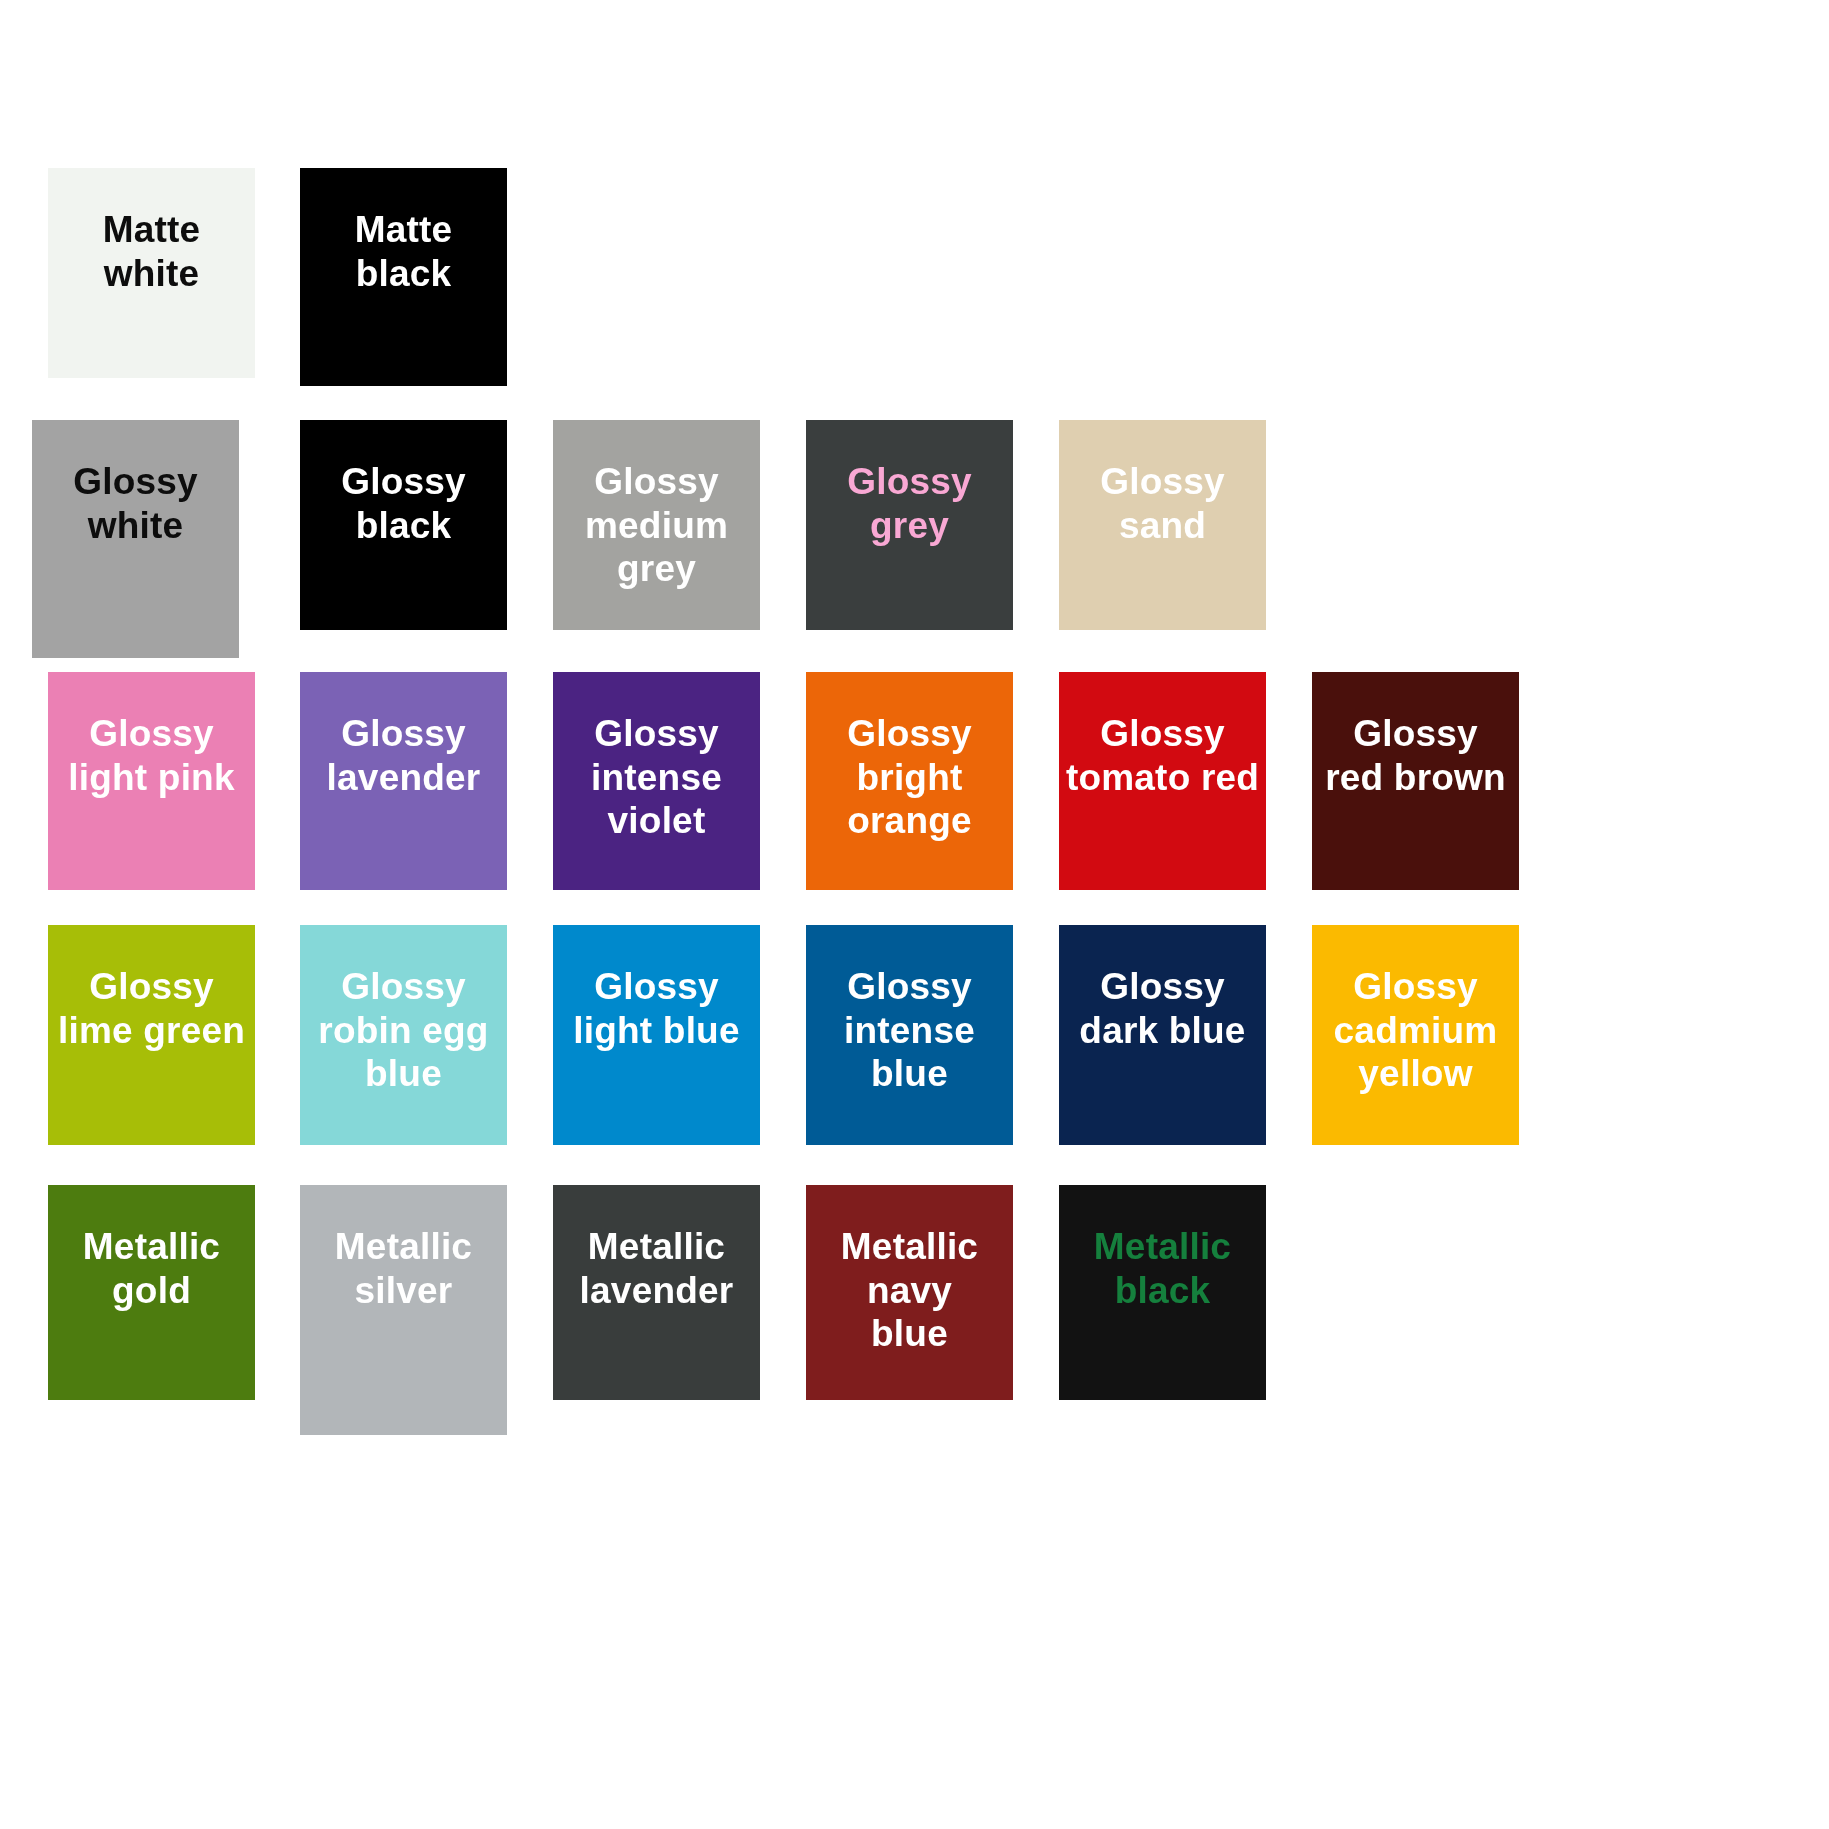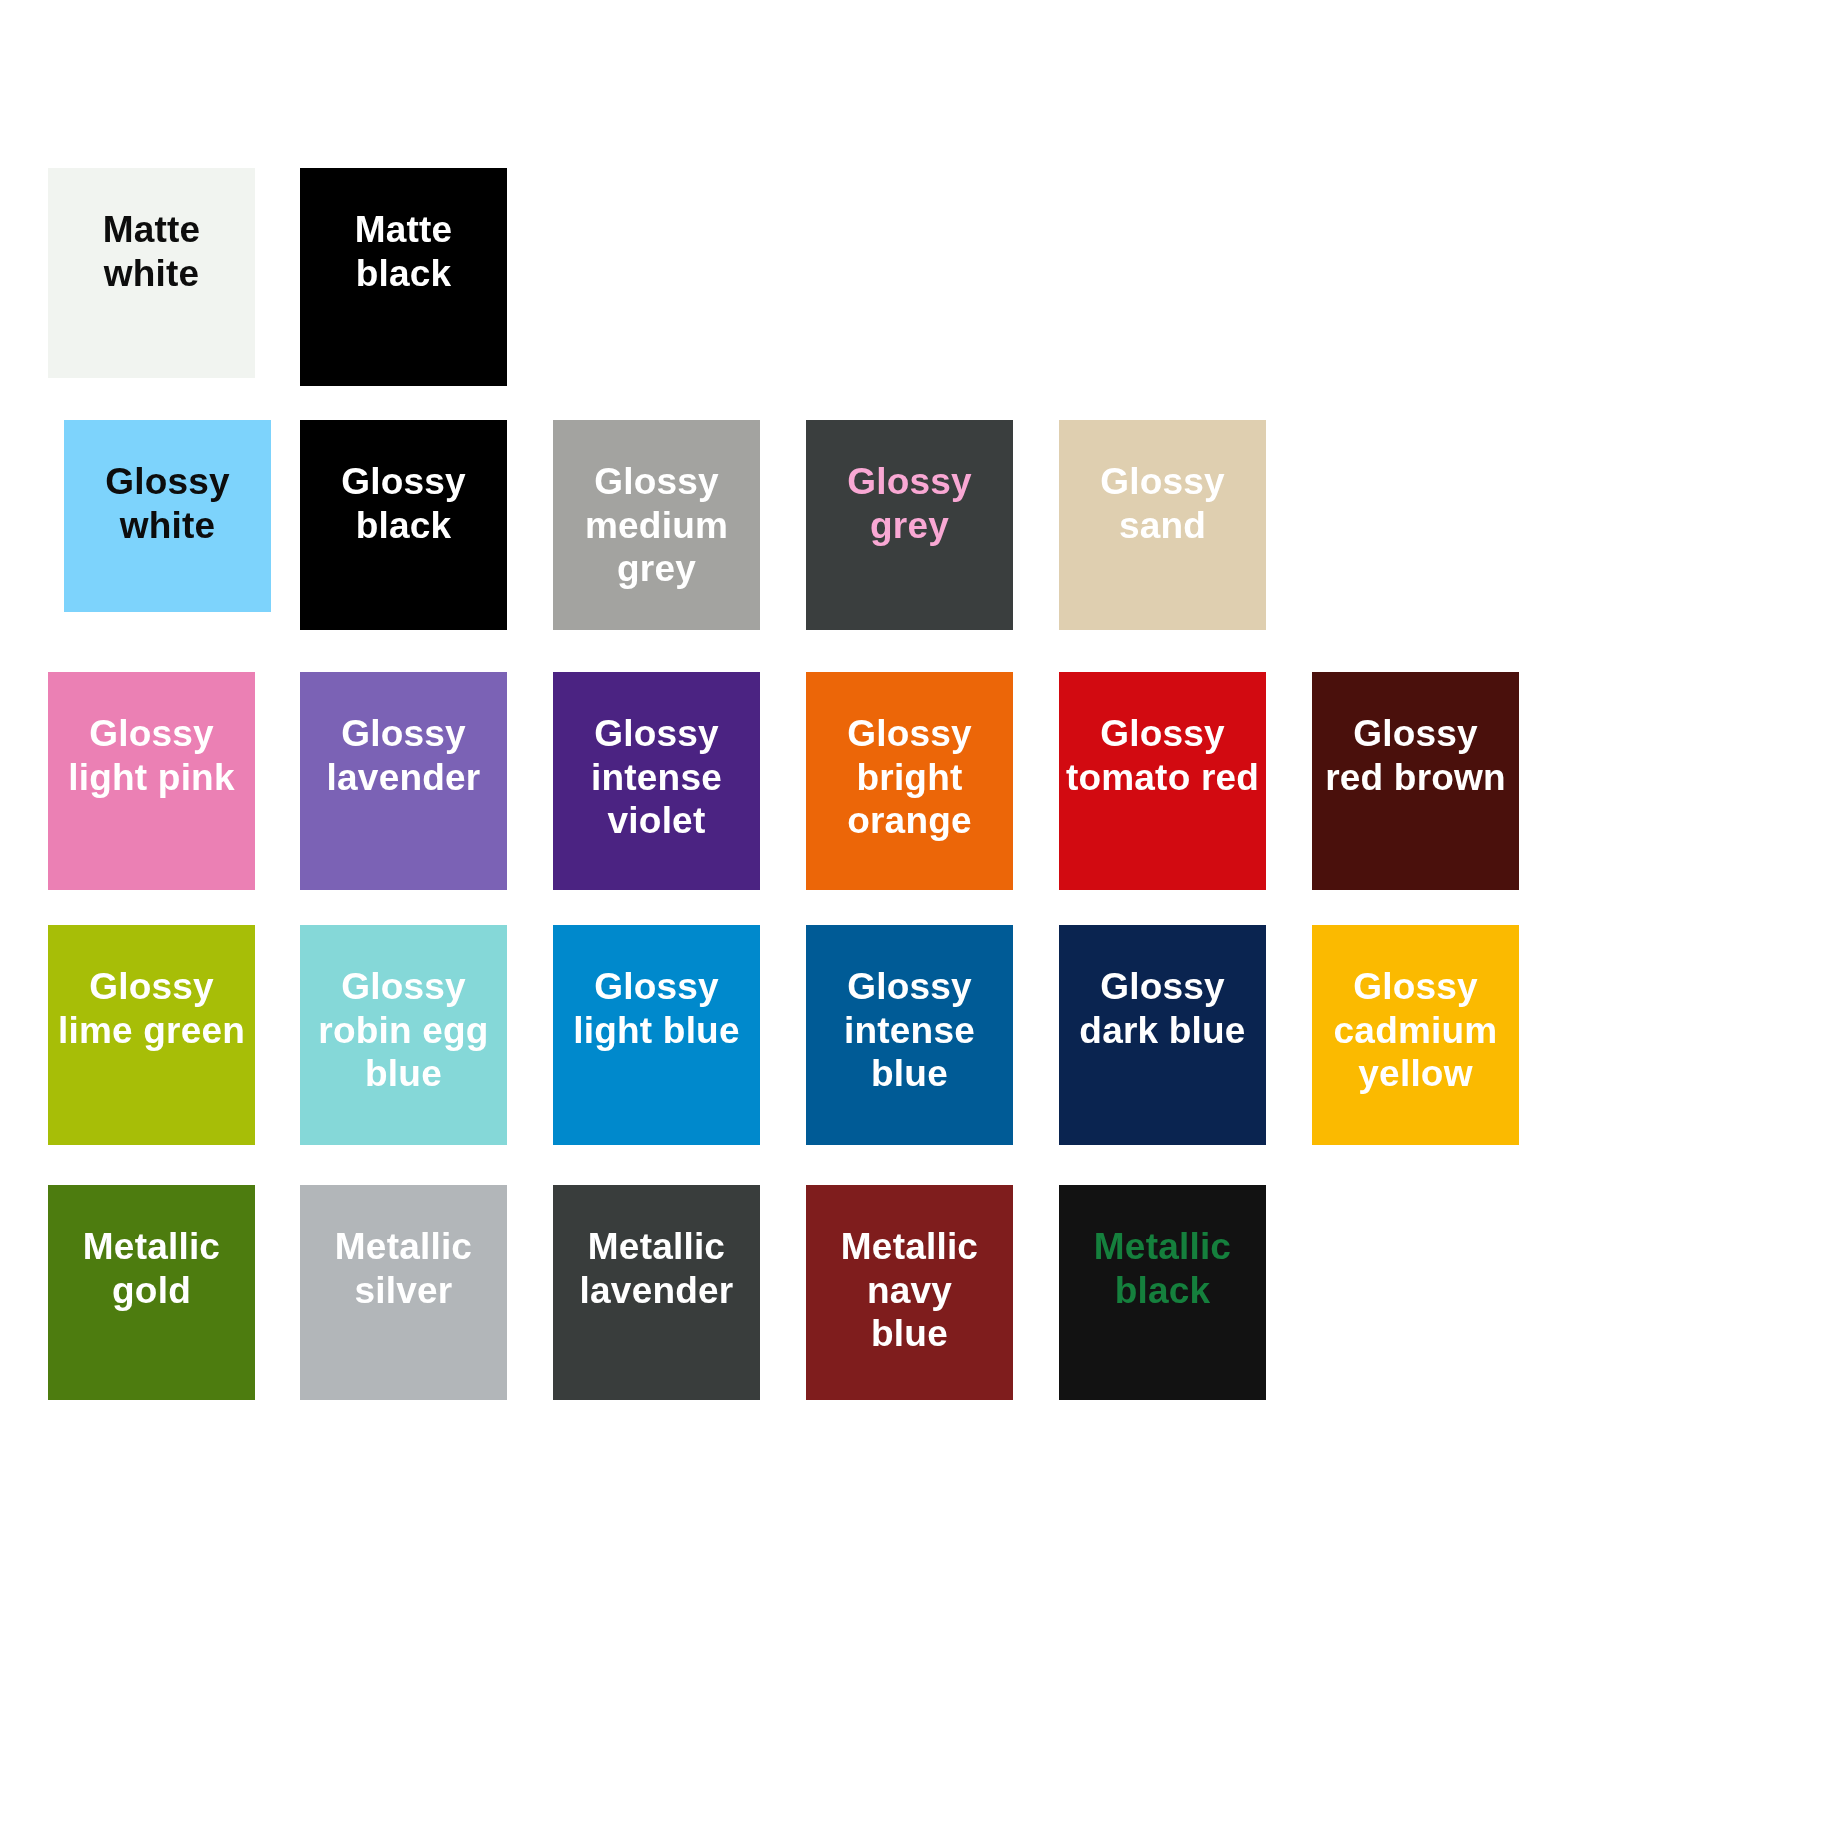--- a/index.html
+++ b/index.html
@@ -61,21 +61,21 @@
 <div id="palette" style="background: rgb(255, 255, 255);">
     <div class="swatch-row" style="top: 168px; height: 210px;">
       <div class="swatch" style="left: 48px; width: 207px; height: 210px; background-color: rgb(241, 244, 240);">
         <span class="swatch-label label-dark" style="color: rgb(13, 13, 13);">Matte white</span>
       </div>
       <div class="swatch" style="left: 300px; width: 207px; height: 218px; background-color: rgb(0, 0, 0);">
         <span class="swatch-label label-light" style="color: rgb(255, 255, 255);">Matte black</span>
       </div>
     </div>
     <div class="swatch-row" style="top: 420px; height: 210px;">
-      <div class="swatch" style="left: 64px; width: 207px; height: 192px; background-color: #7dd3fc;">
+      <div class="swatch" style="left: 32px; width: 207px; height: 238px; background-color: #a3a3a3;">
         <span class="swatch-label label-dark" style="color: rgb(13, 13, 13);">Glossy white</span>
       </div>
       <div class="swatch" style="left: 300px; width: 207px; height: 210px; background-color: rgb(0, 0, 0);">
         <span class="swatch-label label-light" style="color: rgb(255, 255, 255);">Glossy black</span>
       </div>
       <div class="swatch" style="left: 553px; width: 207px; height: 210px; background-color: rgb(163, 163, 160);">
         <span class="swatch-label label-light" style="color: rgb(255, 255, 255);">Glossy
 medium grey</span>
       </div>
       <div class="swatch" style="left: 806px; width: 207px; height: 210px; background-color: rgb(58, 62, 62);">
@@ -134,21 +134,21 @@
       </div>
       <div class="swatch" style="left: 1312px; width: 207px; height: 220px; background-color: rgb(251, 186, 0);">
         <span class="swatch-label label-light" style="color: rgb(255, 255, 255);">Glossy
 cadmium yellow</span>
       </div>
     </div>
     <div class="swatch-row" style="top: 1185px; height: 215px;">
       <div class="swatch" style="left: 48px; width: 207px; height: 215px; background-color: #4d7c0f;">
         <span class="swatch-label label-light" style="color: rgb(255, 255, 255);">Metallic gold</span>
       </div>
-      <div class="swatch" style="left: 300px; width: 207px; height: 215px; background-color: rgb(178, 182, 185);">
+      <div class="swatch" style="left: 300px; width: 207px; height: 250px; background-color: rgb(178, 182, 185);">
         <span class="swatch-label label-light" style="color: rgb(255, 255, 255);">Metallic silver</span>
       </div>
       <div class="swatch" style="left: 553px; width: 207px; height: 215px; background-color: rgb(57, 61, 60);">
         <span class="swatch-label label-light" style="color: rgb(255, 255, 255);">Metallic
 lavender</span>
       </div>
       <div class="swatch" style="left: 806px; width: 207px; height: 215px; background-color: #7f1d1d;">
         <span class="swatch-label label-light" style="color: rgb(255, 255, 255);">Metallic navy
 blue</span>
       </div>

